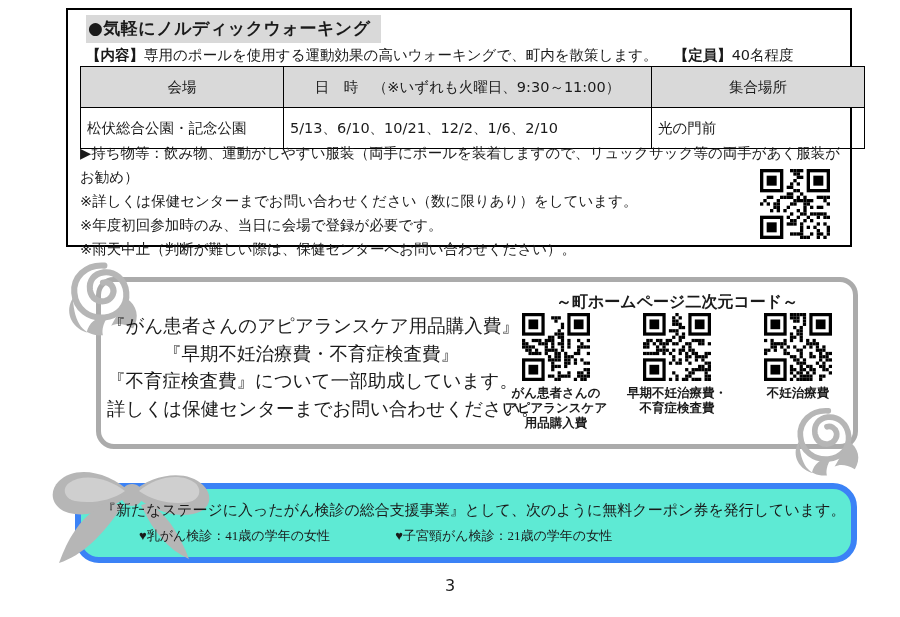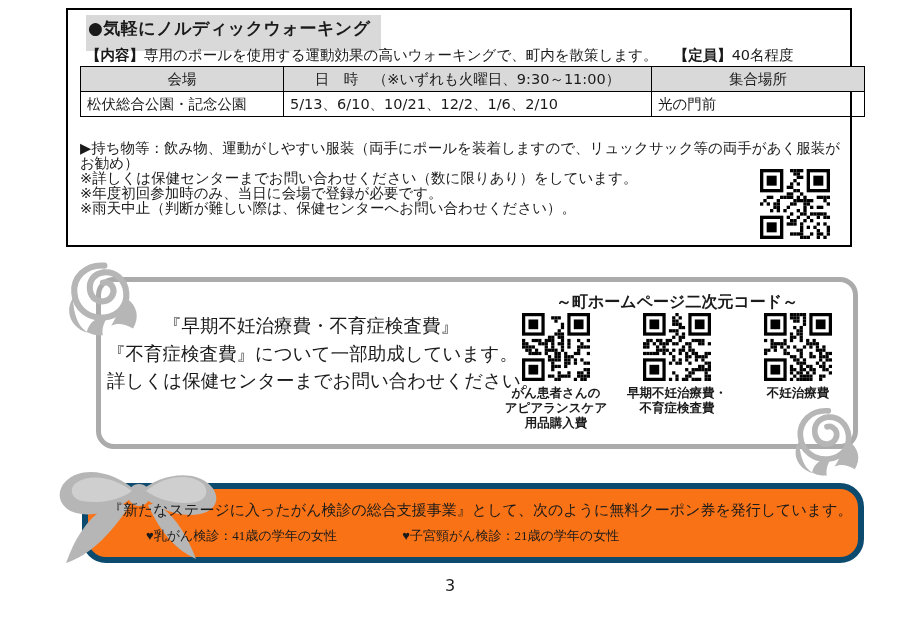--- a/index.html
+++ b/index.html
@@ -5,50 +5,50 @@
   html,body{margin:0;padding:0;background:#ffffff;}
   .page{position:relative;width:900px;height:617px;background:#fff;overflow:hidden;
         font-family:"DejaVu Sans","Liberation Sans",sans-serif;color:#1a1a1a;
         -webkit-font-smoothing:antialiased;}
 
   
   .nordic-box{position:absolute;left:66px;top:8px;width:782px;height:235px;
               border:2px solid #000;background:#fff;}
   .nordic-title{position:absolute;left:18px;top:5px;display:inline-block;
                 background:#d9d9d9;font-size:17px;font-weight:bold;
-                padding:2px 10px 11px 2px;letter-spacing:.5px;white-space:nowrap;text-align:right;}
+                padding:2px 10px 3px 2px;letter-spacing:.5px;white-space:nowrap;text-align:right;}
   .nordic-content{position:absolute;left:18px;top:36px;font-size:14.5px;white-space:nowrap;}
   .nordic-content .blabel{font-weight:bold;}
   .nordic-content .cap{margin-left:16px;}
   .nordic-table{position:absolute;left:12px;top:56px;width:763px;border-collapse:collapse;
                 table-layout:fixed;font-size:14.5px;}
-  .nordic-table th,.nordic-table td{border:1.5px solid #000;height:22px;padding:1px 6px;
+  .nordic-table th,.nordic-table td{border:1.5px solid #000;height:22px;padding:9px 6px;
                 overflow:hidden;white-space:nowrap;}
   .nordic-table th{background:#d9d9d9;font-weight:normal;text-align:center;}
   .nordic-table td{text-align:left;}
   .col-venue{width:190px;}.col-time{width:355px;}.col-meet{width:200px;}
   .nordic-notes{position:absolute;left:12px;top:131px;width:772px;font-size:14.5px;
-                line-height:15px;}
+                line-height:24px;}
   .nordic-qr{position:absolute;right:20px;bottom:6px;width:70px;height:70px;}
 
   
   .subsidy-box{position:absolute;left:96px;top:277px;width:752px;height:162px;
                border:5px solid #ababab;border-radius:18px;background:#fff;}
   .subsidy-lines{position:absolute;left:6px;top:30px;width:408px;text-align:center;
                  font-size:18.5px;line-height:27.5px;white-space:nowrap;}
   .qr-block{position:absolute;left:396px;top:10px;width:360px;}
   .qr-heading{text-align:center;font-size:16px;font-weight:bold;white-space:nowrap;}
   .qr-row{display:flex;justify-content:space-between;}
   .qr-item{width:118px;text-align:center;}
   .qr-item .qr{width:68px;height:68px;margin:0 auto 4px auto;}
   .qr-item .qr-label{font-size:12.5px;font-weight:bold;line-height:15px;white-space:nowrap;}
 
   
-  .coupon-box{position:absolute;left:82px;top:483px;width:770px;height:68px;
-              border:6px solid #0c4a6e;border-radius:24px;background:#f97316;}
+  .coupon-box{position:absolute;left:75px;top:483px;width:770px;height:68px;
+              border:6px solid #3b82f6;border-radius:24px;background:#5eead4;}
   .coupon-line1{position:absolute;left:20px;top:12px;font-size:15px;white-space:nowrap;}
   .coupon-line2{position:absolute;left:58px;top:38px;font-size:13px;white-space:nowrap;font-family:Liberation Serif, serif;}
   .coupon-line2 .item2{margin-left:62px;}
 
   
   .rose{position:absolute;pointer-events:none;}
   .rose-tl{left:-40px;top:-26px;width:84px;height:82px;}
   .rose-br{right:-14px;bottom:-34px;width:80px;height:76px;}
   .ribbon{position:absolute;left:-36px;top:-26px;width:190px;height:108px;pointer-events:none;}
 
@@ -213,20 +213,21 @@
       <g fill="none" stroke="#b6b6b6" stroke-width="9" stroke-linecap="round">
         <path d="M62 14 C34 12 16 32 18 54 C20 78 40 92 62 90 C82 88 96 73 94 53 C92 34 77 22 61 24 C47 26 39 36 41 50 C43 62 53 68 63 66 C71 64 77 56 75 48 C73 41 66 37 60 39"></path>
       </g>
       <g fill="#b6b6b6">
         <path d="M16 62 C4 80 12 104 36 112 C40 96 52 88 66 90 C56 106 60 116 60 116 C34 118 18 102 16 62 Z"></path>
         <path d="M94 62 C110 72 114 90 104 106 C90 98 80 98 72 102 C82 86 86 74 94 62 Z"></path>
       </g>
     </svg>
 
     <div class="subsidy-lines">
+      <div>『がん患者さんのアピアランスケア用品購入費』</div>
       <div>『早期不妊治療費・不育症検査費』</div>
       <div>『不育症検査費』について一部助成しています。</div>
       <div>詳しくは保健センターまでお問い合わせください。</div>
     </div>
 
     <div class="qr-block">
       <div class="qr-heading">～町ホームページ二次元コード～</div>
       <div class="qr-row">
         <div class="qr-item">
           <div class="qr"><svg xmlns="http://www.w3.org/2000/svg" width="68" height="68" viewBox="0 0 68 68">

